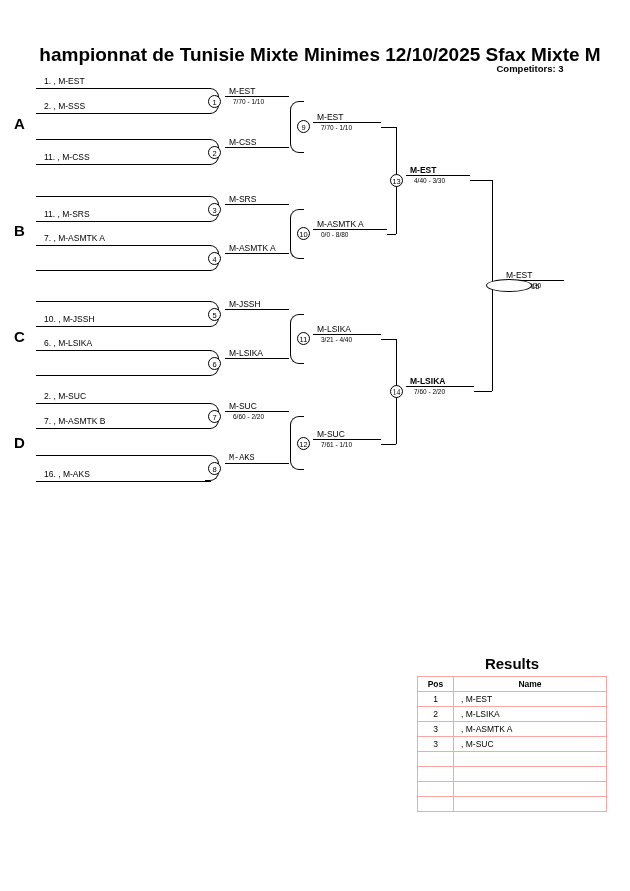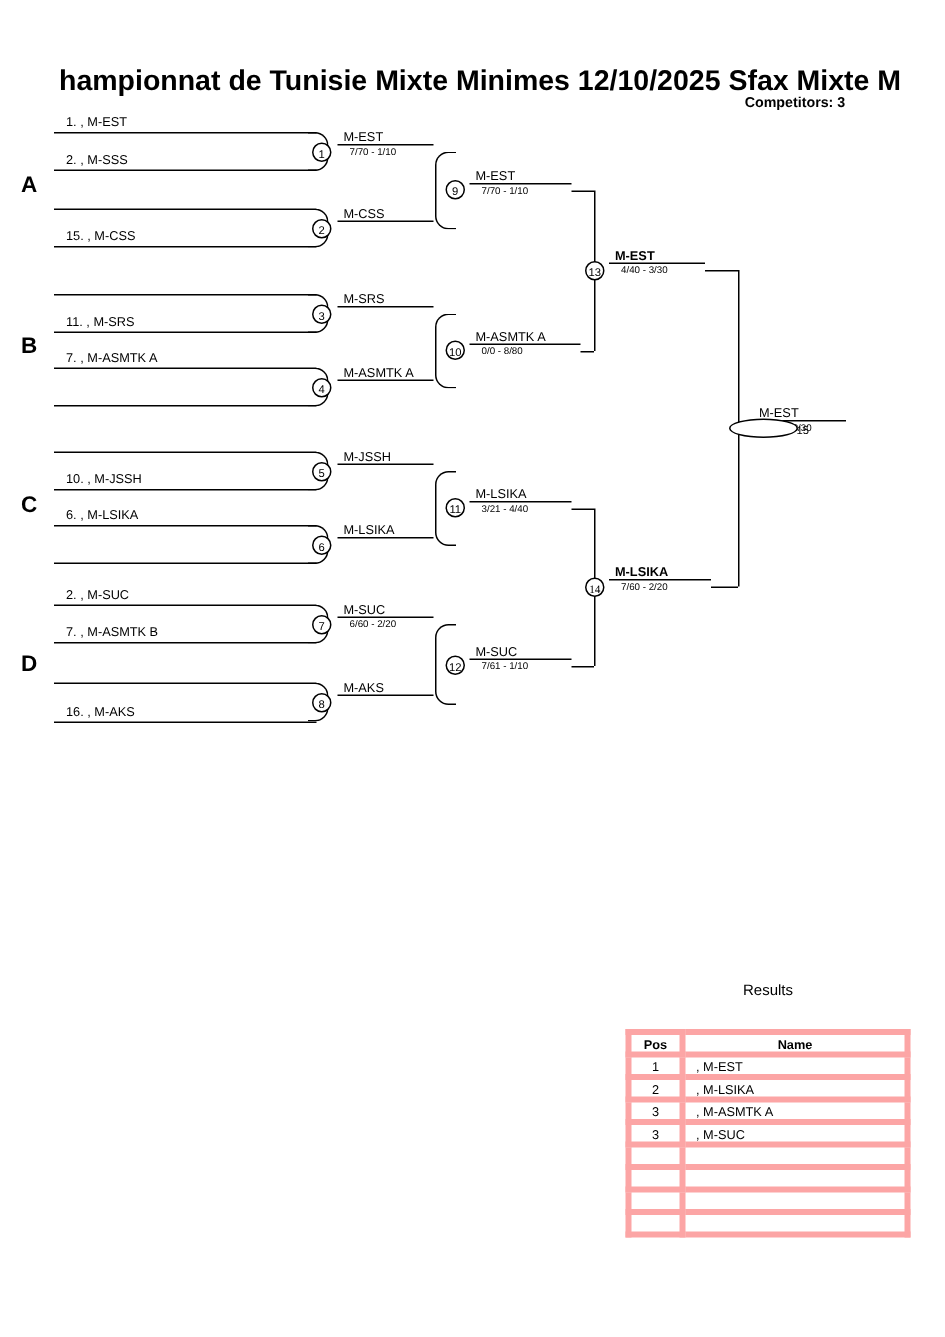--- a/index.html
+++ b/index.html
@@ -105,30 +105,30 @@
 
   .grouplabel{
     position:absolute;
     font-size:15px;
     font-weight:bold;
   }
 
   
   .results-wrap{position:absolute;left:417px;top:655px;width:190px;}
   .results-title{
-    text-align:center;font-size:10px;font-weight:normal;margin-bottom:20px;
+    text-align:center;font-size:15px;font-weight:bold;margin-bottom:4px;
   }
   table.results{
     border-collapse:collapse;
     width:190px;
     border:1.5px solid #000;
     table-layout:fixed;
   }
   table.results th, table.results td{
-    border:4px solid #fca5a5;
+    border:1px solid #fca5a5;
     font-size:8.5px;
     height:15px;
     padding:0 3px;
     box-sizing:border-box;
   }
   table.results th.pos, table.results td.pos{width:36px;text-align:center;}
   table.results th.name{text-align:center;}
   table.results td.name{text-align:left;padding-left:7px;}
   table.results th{font-weight:bold;}
 </style>
@@ -152,21 +152,21 @@
   <div class="elbow" style="left:205px;top:88px;width:14px;height:26px;"></div>
   <div class="node" style="left:208px;top:95px;">1</div>
   <div class="win" style="left:225px;top:86px;width:64px;">
     <div class="nm">M-EST</div>
     <div class="rule"></div>
     <div class="sc">7/70 - 1/10</div>
   </div>
 
   <div class="entry" style="left:36px;top:125px;width:175px;"></div>
   <div class="hline" style="left:36px;top:139px;width:175px;"></div>
-  <div class="entry" style="left:36px;top:152px;width:175px;">15. , M-CSS</div>
+  <div class="entry" style="left:36px;top:152px;width:175px;">11. , M-CSS</div>
   <div class="hline" style="left:36px;top:164px;width:175px;"></div>
   <div class="elbow" style="left:205px;top:139px;width:14px;height:26px;"></div>
   <div class="node" style="left:208px;top:146px;">2</div>
   <div class="win" style="left:225px;top:137px;width:64px;">
     <div class="nm">M-CSS</div>
     <div class="rule"></div>
     <div class="sc"></div>
   </div>
 
   <div class="entry" style="left:36px;top:185px;width:175px;"></div>
@@ -228,21 +228,21 @@
     <div class="rule"></div>
     <div class="sc">6/60 - 2/20</div>
   </div>
 
   <div class="entry" style="left:36px;top:441px;width:175px;"></div>
   <div class="hline" style="left:36px;top:455px;width:175px;"></div>
   <div class="entry" style="left:36px;top:469px;width:175px;">16. , M-AKS</div>
   <div class="hline" style="left:36px;top:481px;width:175px;"></div>
   <div class="elbow" style="left:205px;top:455px;width:14px;height:26px;"></div>
   <div class="node" style="left:208px;top:462px;">8</div>
-  <div class="win" style="left:225px;top:453px;width:64px;">
+  <div class="win" style="left:225px;top:453px;width:64px;font-family:Liberation Mono, monospace;">
     <div class="nm">M-AKS</div>
     <div class="rule"></div>
     <div class="sc"></div>
   </div>
 
   <div class="elbow-r" style="left:290px;top:101px;width:14px;height:52px;"></div>
   <div class="node" style="left:297px;top:120px;">9</div>
   <div class="win" style="left:313px;top:112px;width:68px;">
     <div class="nm">M-EST</div>
     <div class="rule"></div>

